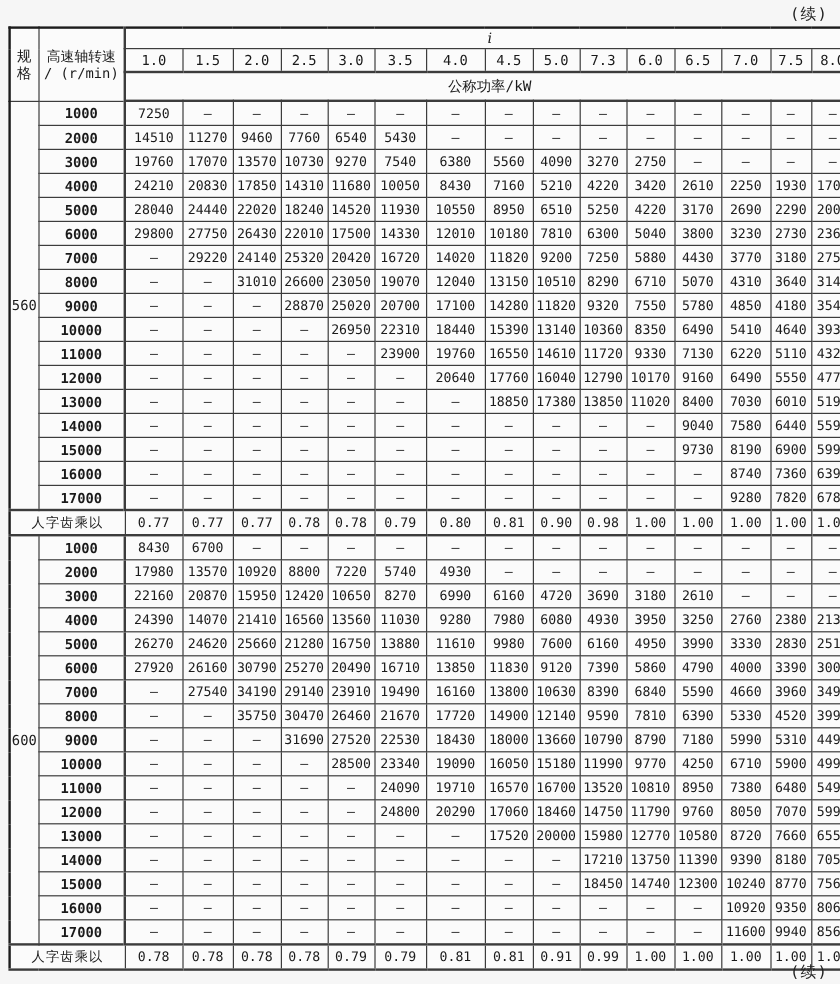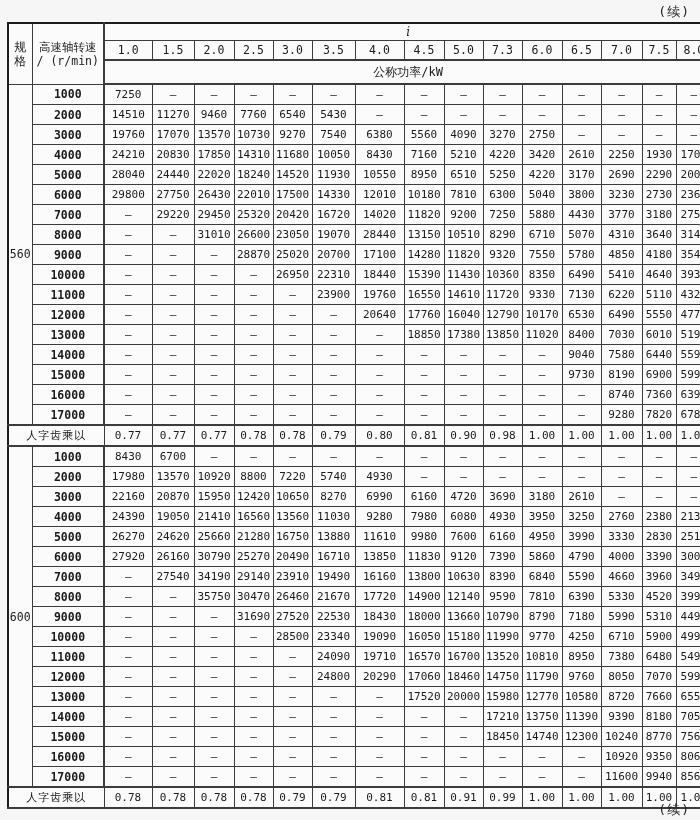--- a/index.html
+++ b/index.html
@@ -212,21 +212,21 @@
         <td>5040</td>
         <td>3800</td>
         <td>3230</td>
         <td>2730</td>
         <td>2360</td>
       </tr>
       <tr>
         <td class="speed">7000</td>
         <td>—</td>
         <td>29220</td>
-        <td>29450</td>
+        <td>24140</td>
         <td>25320</td>
         <td>20420</td>
         <td>16720</td>
         <td>14020</td>
         <td>11820</td>
         <td>9200</td>
         <td>7250</td>
         <td>5880</td>
         <td>4430</td>
         <td>3770</td>
@@ -234,21 +234,21 @@
         <td>2750</td>
       </tr>
       <tr>
         <td class="speed">8000</td>
         <td>—</td>
         <td>—</td>
         <td>31010</td>
         <td>26600</td>
         <td>23050</td>
         <td>19070</td>
-        <td>28440</td>
+        <td>12040</td>
         <td>13150</td>
         <td>10510</td>
         <td>8290</td>
         <td>6710</td>
         <td>5070</td>
         <td>4310</td>
         <td>3640</td>
         <td>3140</td>
       </tr>
       <tr>
@@ -272,21 +272,21 @@
       <tr>
         <td class="speed">10000</td>
         <td>—</td>
         <td>—</td>
         <td>—</td>
         <td>—</td>
         <td>26950</td>
         <td>22310</td>
         <td>18440</td>
         <td>15390</td>
-        <td>11430</td>
+        <td>13140</td>
         <td>10360</td>
         <td>8350</td>
         <td>6490</td>
         <td>5410</td>
         <td>4640</td>
         <td>3930</td>
       </tr>
       <tr>
         <td class="speed">11000</td>
         <td>—</td>
@@ -311,21 +311,21 @@
         <td>—</td>
         <td>—</td>
         <td>—</td>
         <td>—</td>
         <td>—</td>
         <td>20640</td>
         <td>17760</td>
         <td>16040</td>
         <td>12790</td>
         <td>10170</td>
-        <td>6530</td>
+        <td>9160</td>
         <td>6490</td>
         <td>5550</td>
         <td>4770</td>
       </tr>
       <tr>
         <td class="speed">13000</td>
         <td>—</td>
         <td>—</td>
         <td>—</td>
         <td>—</td>
@@ -482,21 +482,21 @@
         <td>3690</td>
         <td>3180</td>
         <td>2610</td>
         <td>—</td>
         <td>—</td>
         <td>—</td>
       </tr>
       <tr>
         <td class="speed">4000</td>
         <td>24390</td>
-        <td>19050</td>
+        <td>14070</td>
         <td>21410</td>
         <td>16560</td>
         <td>13560</td>
         <td>11030</td>
         <td>9280</td>
         <td>7980</td>
         <td>6080</td>
         <td>4930</td>
         <td>3950</td>
         <td>3250</td>

